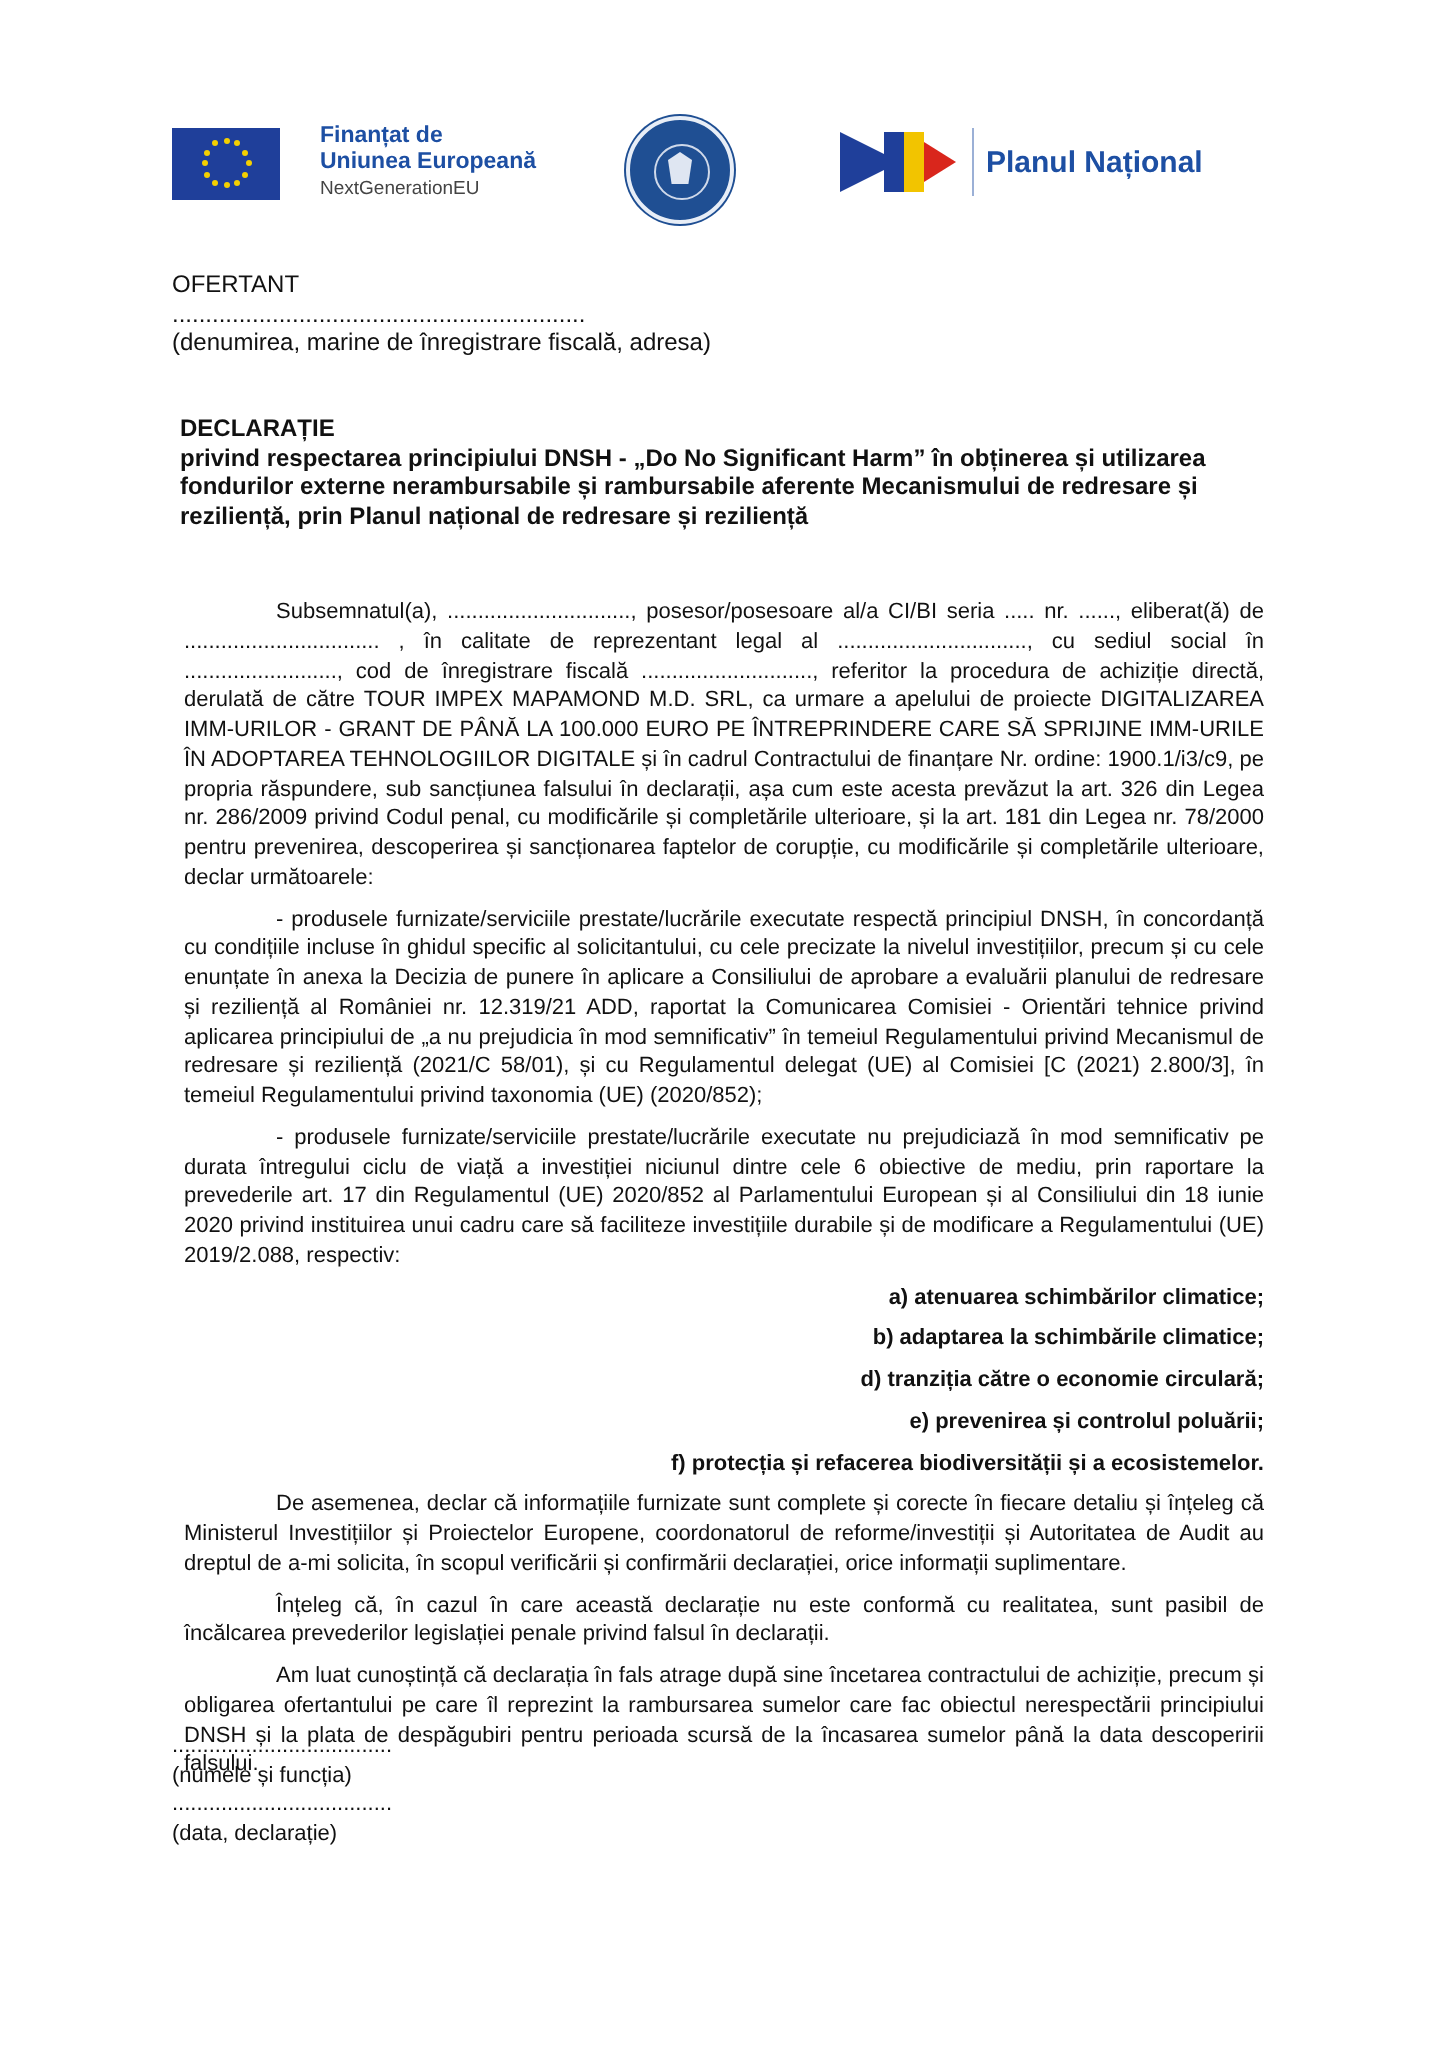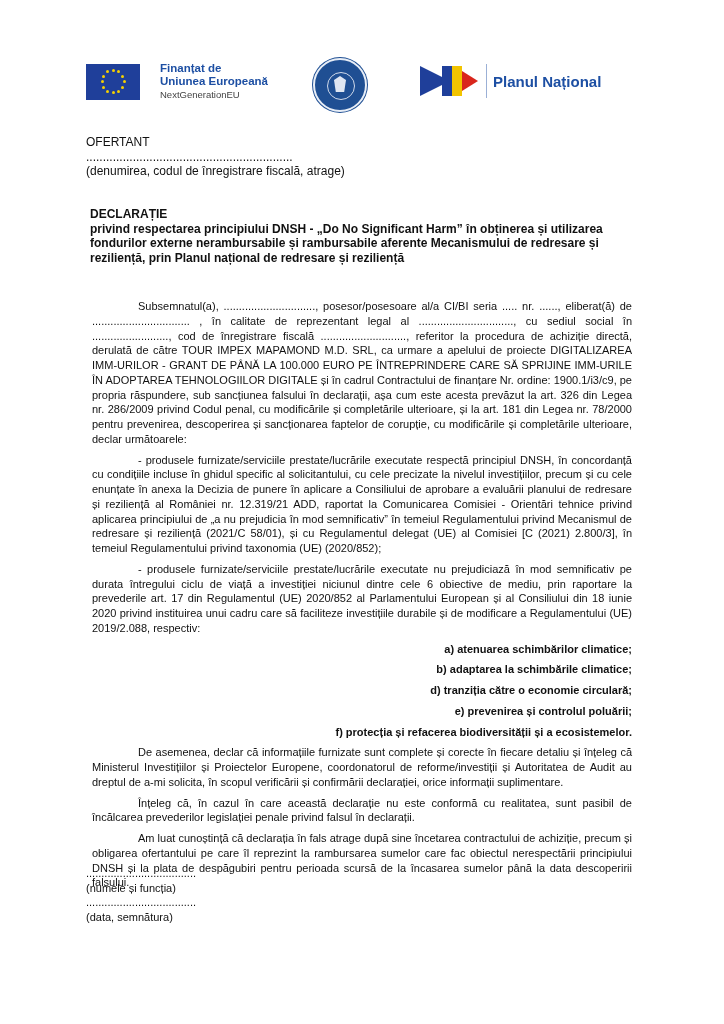--- a/index.html
+++ b/index.html
@@ -78,21 +78,21 @@
     <div class="pnrr-sep"></div>
     <div class="pnrr-text">
       <div>Planul Național</div>
     </div>
   </div>
 </div>
 
 <div class="ofertant">
   <div>OFERTANT</div>
   <div>..............................................................</div>
-  <div>(denumirea, codul de înregistrare fiscală, atrage)</div>
+  <div>(denumirea, marine de înregistrare fiscală, adresa)</div>
 </div>
 
 <div class="title">
   <div>DECLARAȚIE</div>
   <div>privind respectarea principiului DNSH - „Do No Significant Harm” în obținerea și utilizarea fondurilor externe nerambursabile și rambursabile aferente Mecanismului de redresare și reziliență, prin Planul național de redresare și reziliență</div>
 </div>
 
 <div class="body">
   <p class="ind">Subsemnatul(a), .............................., posesor/posesoare al/a CI/BI seria ..... nr. ......, eliberat(ă) de ................................ , în calitate de reprezentant legal al ..............................., cu sediul social în ........................., cod de înregistrare fiscală ............................, referitor la procedura de achiziție directă, derulată de către TOUR IMPEX MAPAMOND M.D. SRL, ca urmare a apelului de proiecte DIGITALIZAREA IMM-URILOR - GRANT DE PÂNĂ LA 100.000 EURO PE ÎNTREPRINDERE CARE SĂ SPRIJINE IMM-URILE ÎN ADOPTAREA TEHNOLOGIILOR DIGITALE și în cadrul Contractului de finanțare Nr. ordine: 1900.1/i3/c9, pe propria răspundere, sub sancțiunea falsului în declarații, așa cum este acesta prevăzut la art. 326 din Legea nr. 286/2009 privind Codul penal, cu modificările și completările ulterioare, și la art. 181 din Legea nr. 78/2000 pentru prevenirea, descoperirea și sancționarea faptelor de corupție, cu modificările și completările ulterioare, declar următoarele:</p>
   <p class="ind">- produsele furnizate/serviciile prestate/lucrările executate respectă principiul DNSH, în concordanță cu condițiile incluse în ghidul specific al solicitantului, cu cele precizate la nivelul investițiilor, precum și cu cele enunțate în anexa la Decizia de punere în aplicare a Consiliului de aprobare a evaluării planului de redresare și reziliență al României nr. 12.319/21 ADD, raportat la Comunicarea Comisiei - Orientări tehnice privind aplicarea principiului de „a nu prejudicia în mod semnificativ” în temeiul Regulamentului privind Mecanismul de redresare și reziliență (2021/C 58/01), și cu Regulamentul delegat (UE) al Comisiei [C (2021) 2.800/3], în temeiul Regulamentului privind taxonomia (UE) (2020/852);</p>
@@ -104,14 +104,14 @@
   <p class="li">f) protecția și refacerea biodiversității și a ecosistemelor.</p>
   <p class="ind">De asemenea, declar că informațiile furnizate sunt complete și corecte în fiecare detaliu și înțeleg că Ministerul Investițiilor și Proiectelor Europene, coordonatorul de reforme/investiții și Autoritatea de Audit au dreptul de a-mi solicita, în scopul verificării și confirmării declarației, orice informații suplimentare.</p>
   <p class="ind">Înțeleg că, în cazul în care această declarație nu este conformă cu realitatea, sunt pasibil de încălcarea prevederilor legislației penale privind falsul în declarații.</p>
   <p class="ind">Am luat cunoștință că declarația în fals atrage după sine încetarea contractului de achiziție, precum și obligarea ofertantului pe care îl reprezint la rambursarea sumelor care fac obiectul nerespectării principiului DNSH și la plata de despăgubiri pentru perioada scursă de la încasarea sumelor până la data descoperirii falsului.</p>
 </div>
 
 <div class="sign">
   <div>....................................</div>
   <div>(numele și funcția)</div>
   <div>....................................</div>
-  <div>(data, semnătura)</div>
+  <div>(data, declarație)</div>
 </div>
 
 </body></html>

